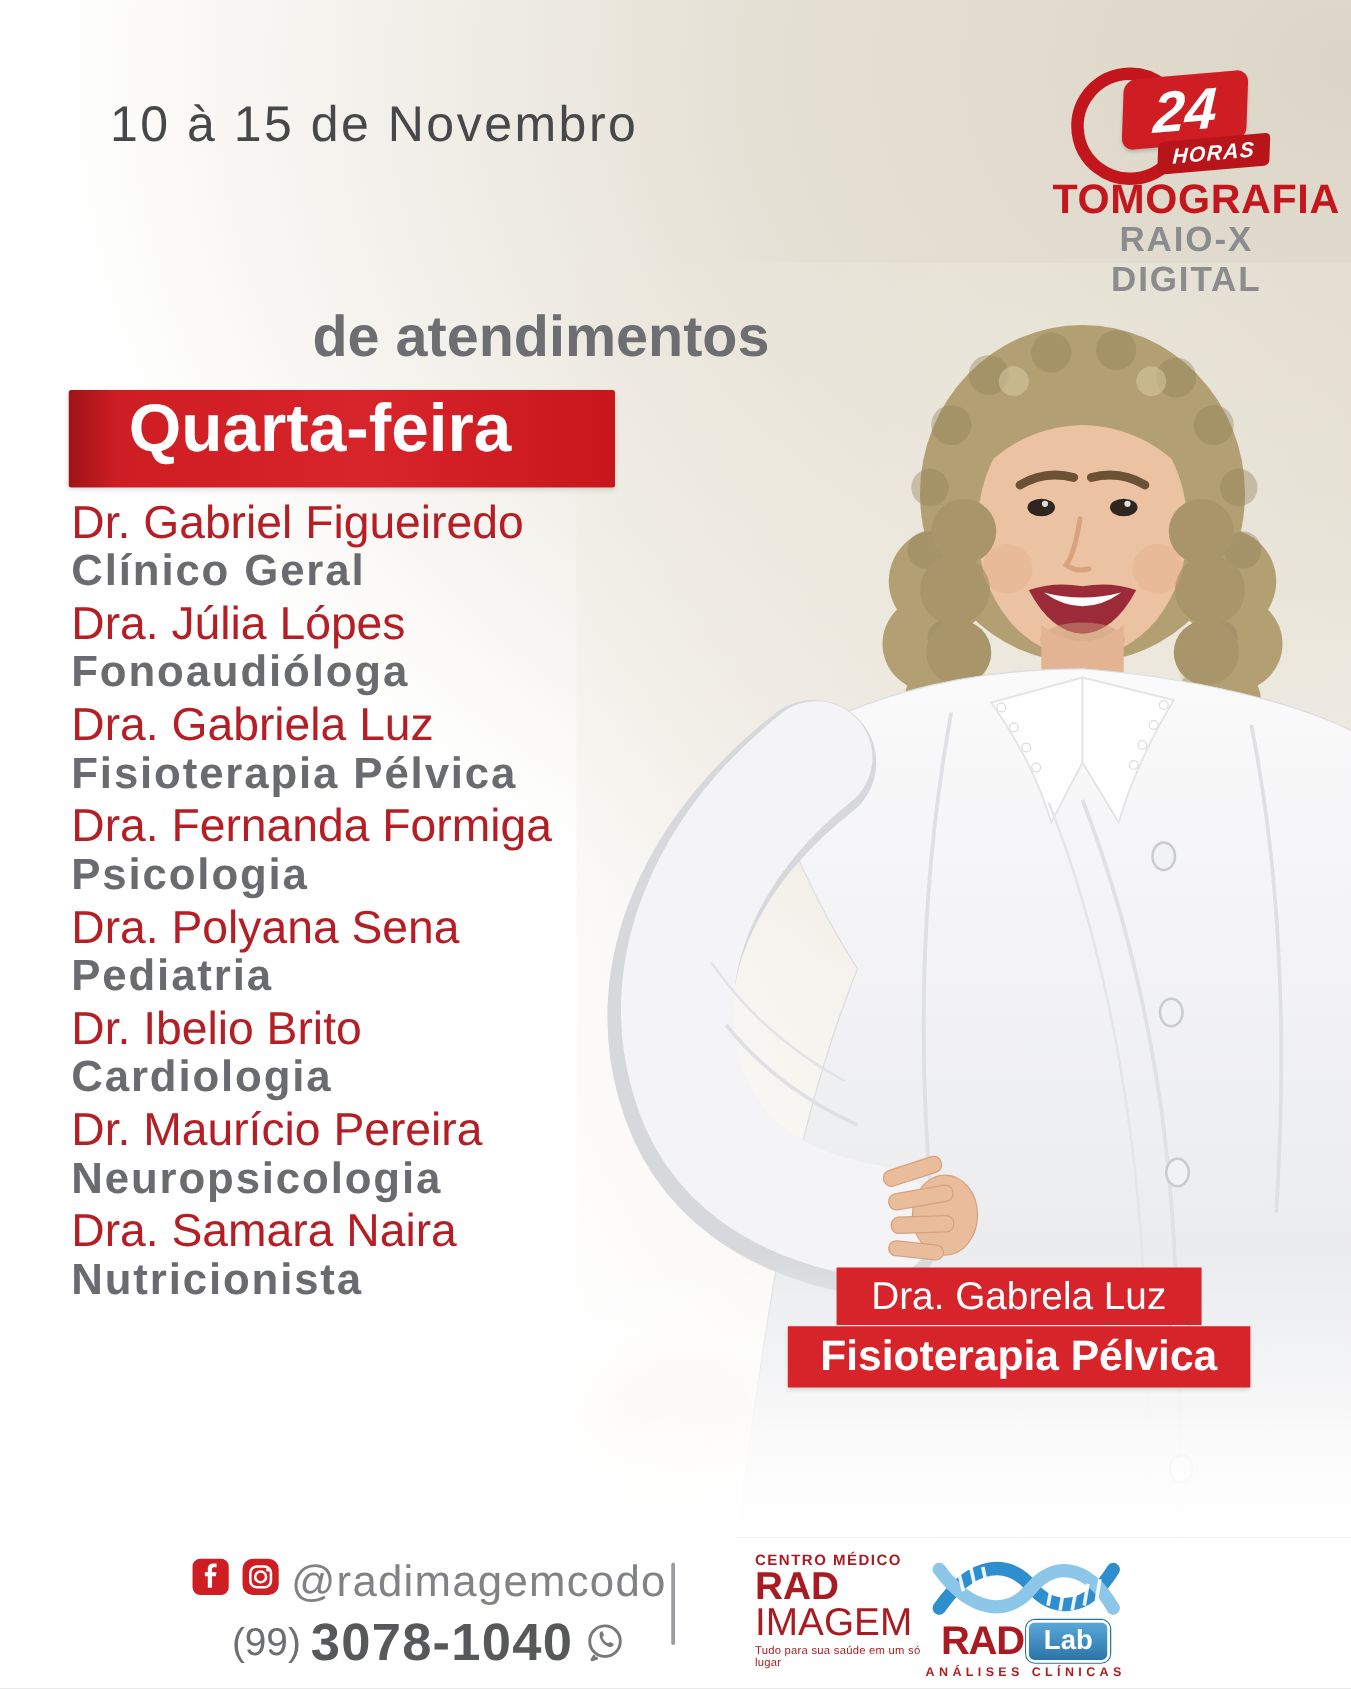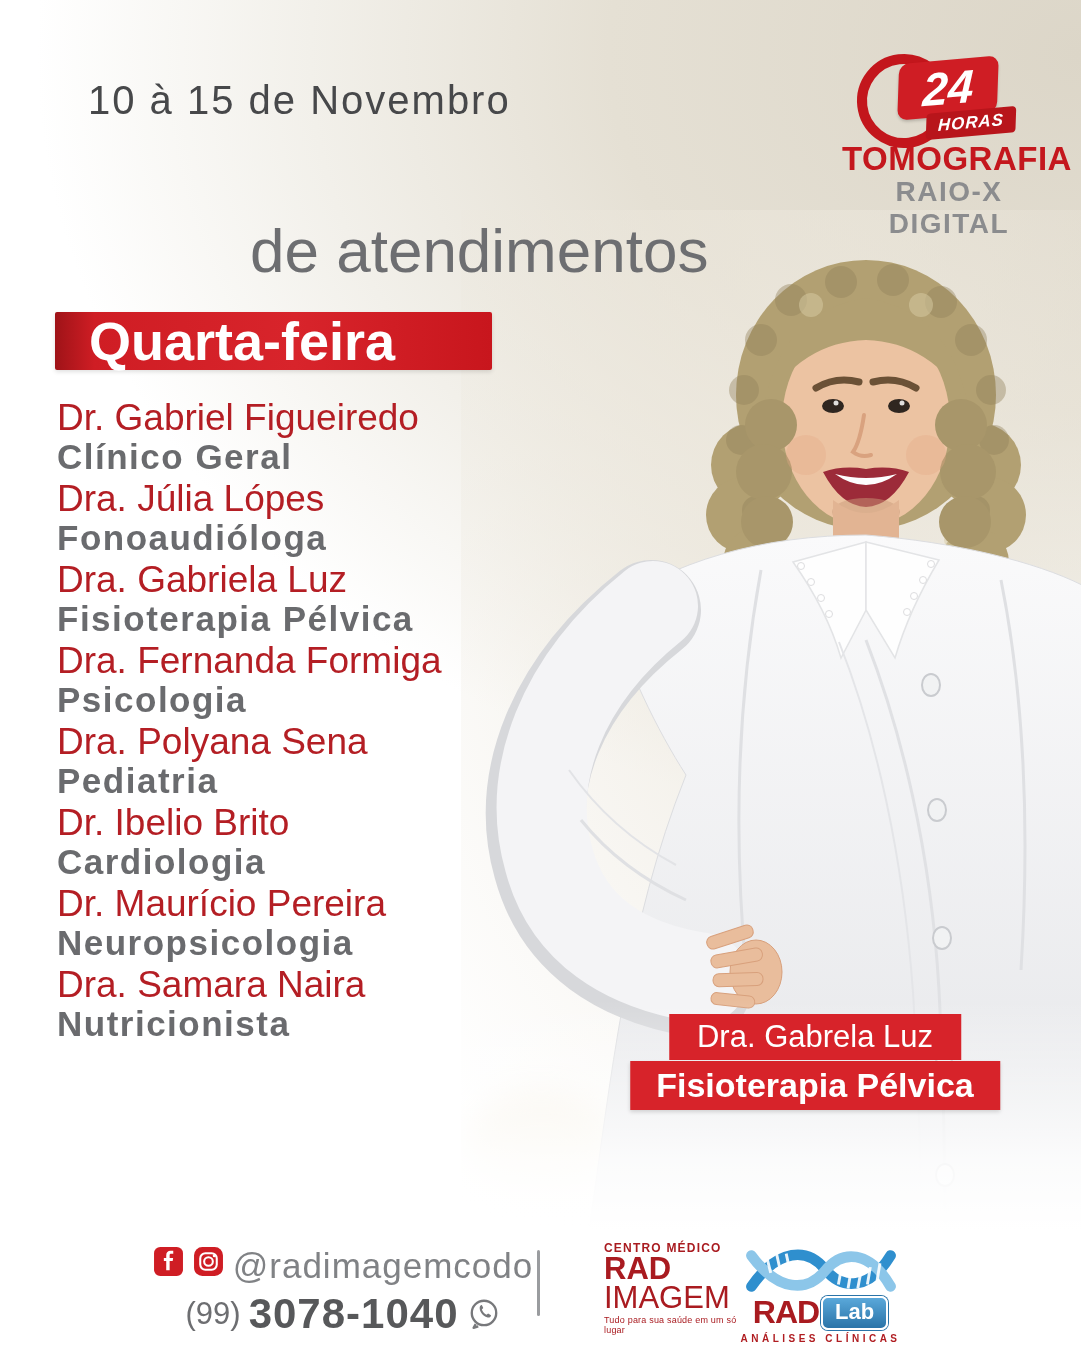--- a/index.html
+++ b/index.html
@@ -3,38 +3,38 @@
 <meta charset="utf-8">
 <style>
   html,body{margin:0;padding:0;background:#ccc;}
   *{box-sizing:border-box;font-family:"Liberation Sans",sans-serif;}
   .poster{position:relative;width:1081px;height:1351px;margin:0 auto;overflow:hidden;
     background:radial-gradient(115% 70% at 100% 4%, #dcd6c8 0%, #e5e0d4 38%, #f2f0ea 62%, #ffffff 84%);}
   
   .date{position:absolute;left:88px;top:78px;font-size:40px;letter-spacing:2px;color:#47484a;z-index:5;}
   .title{position:absolute;left:55px;top:68px;margin:0;font-size:138px;line-height:1.2;font-weight:800;
     color:#c4171d;letter-spacing:-3px;z-index:5;text-shadow:2px 3px 0 rgba(120,8,12,.18);}
-  .subtitle{position:absolute;left:250px;top:215px;font-size:62px;font-weight:400;color:#6d6e71;z-index:5;}
+  .subtitle{position:absolute;left:250px;top:242px;font-size:46px;font-weight:700;color:#6d6e71;z-index:5;}
   
   .badge24{position:absolute;left:842px;top:46px;width:214px;height:165px;z-index:5;}
   .badge24 .arc{position:absolute;left:10px;top:0;}
   .badge24 .plate{position:absolute;left:56px;top:14px;width:100px;height:56px;background:#cf1d24;border-radius:10px;
     transform:rotate(-5deg) skewX(-7deg);display:flex;align-items:center;justify-content:center;
     color:#fff;font-size:46px;font-weight:800;font-style:italic;box-shadow:0 2px 3px rgba(0,0,0,.18);}
   .badge24 .ribbon{position:absolute;left:84px;top:64px;width:90px;height:26px;background:#b8151b;border-radius:4px;
     transform:rotate(-5deg) skewX(-7deg);display:flex;align-items:center;justify-content:center;
     color:#fff;font-size:17px;font-weight:800;font-style:italic;letter-spacing:1px;}
   .badge24 .svc1{position:absolute;left:0;top:94px;width:214px;text-align:center;font-size:33px;font-weight:800;
     color:#c4171d;letter-spacing:.5px;}
   .badge24 .svc2{position:absolute;left:0;top:130px;width:214px;text-align:center;font-size:28px;font-weight:700;
     color:#8b8c8e;letter-spacing:1.5px;}
   
-  .day-banner{position:absolute;left:55px;top:312px;width:437px;height:58px;z-index:5;
+  .day-banner{position:absolute;left:55px;top:312px;width:437px;height:78px;z-index:5;
     background:linear-gradient(90deg,#9f1318 0%,#cf1d24 9%,#d8242b 55%,#c8161d 100%);
-    border-radius:2px;display:flex;align-items:center;padding-left:34px;box-shadow:0 2px 4px rgba(0,0,0,.12);}
+    border-radius:2px;display:flex;padding-left:48px;box-shadow:0 2px 4px rgba(0,0,0,.12);}
   .day-banner span{color:#fff;font-size:54px;font-weight:800;letter-spacing:0;}
   
   .schedule{position:absolute;left:57px;top:398px;width:500px;z-index:4;}
   .pair{margin-bottom:4px;}
   .doc{font-size:37px;line-height:40px;font-weight:500;color:#b41e24;}
   .spec{font-size:35px;line-height:37px;font-weight:700;color:#6a6b6e;letter-spacing:1.5px;}
   
   .photo{position:absolute;left:461px;top:210px;width:620px;height:1020px;z-index:1;}
   
   .caption{position:absolute;left:815px;top:974px;transform:translateX(-50%);z-index:3;

